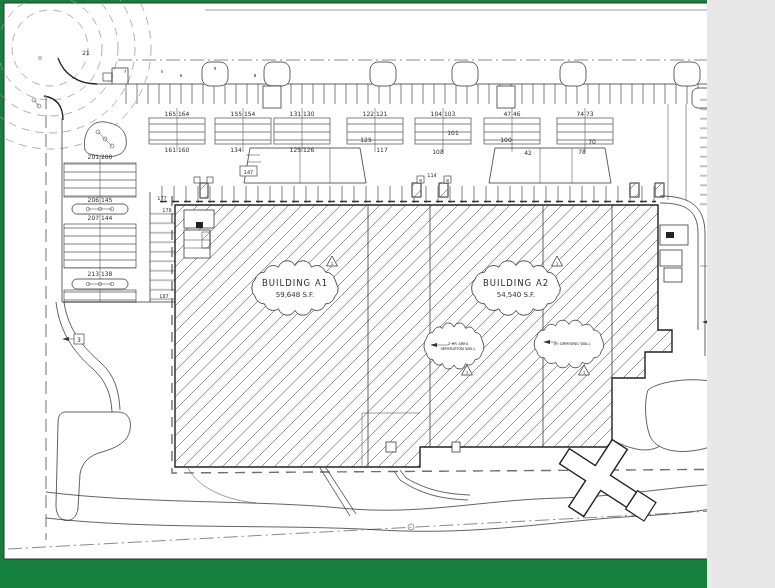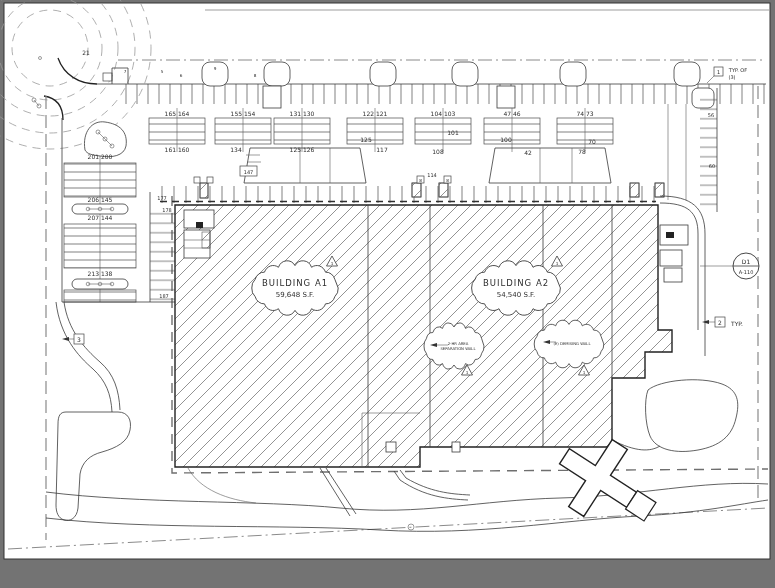--- a/index.html
+++ b/index.html
@@ -1,16 +1,16 @@
 <!DOCTYPE html>
 <html><head>
 <meta charset="utf-8">
 <style>
   html,body{margin:0;padding:0;background:#e8e8e8;}
-  .sheet{position:relative;width:775px;height:588px;background:#737373;overflow:hidden;
+  .sheet{position:relative;width:707px;height:588px;background:#15803d;overflow:hidden;
          font-family:"DejaVu Sans", sans-serif;}
   svg{display:block}
   text{fill:#2e2e2e;font-family:"DejaVu Sans", sans-serif;text-anchor:middle;}
   .t8{font-size:8.5px;letter-spacing:1px;}
   .t7{font-size:7px;}
   .t6{font-size:6px;}
   .t5{font-size:5px;}
   .t4{font-size:4.2px;}
   .t3{font-size:3.8px;}
   .ln{stroke:#3a3a3a;stroke-width:0.8;fill:none;}

